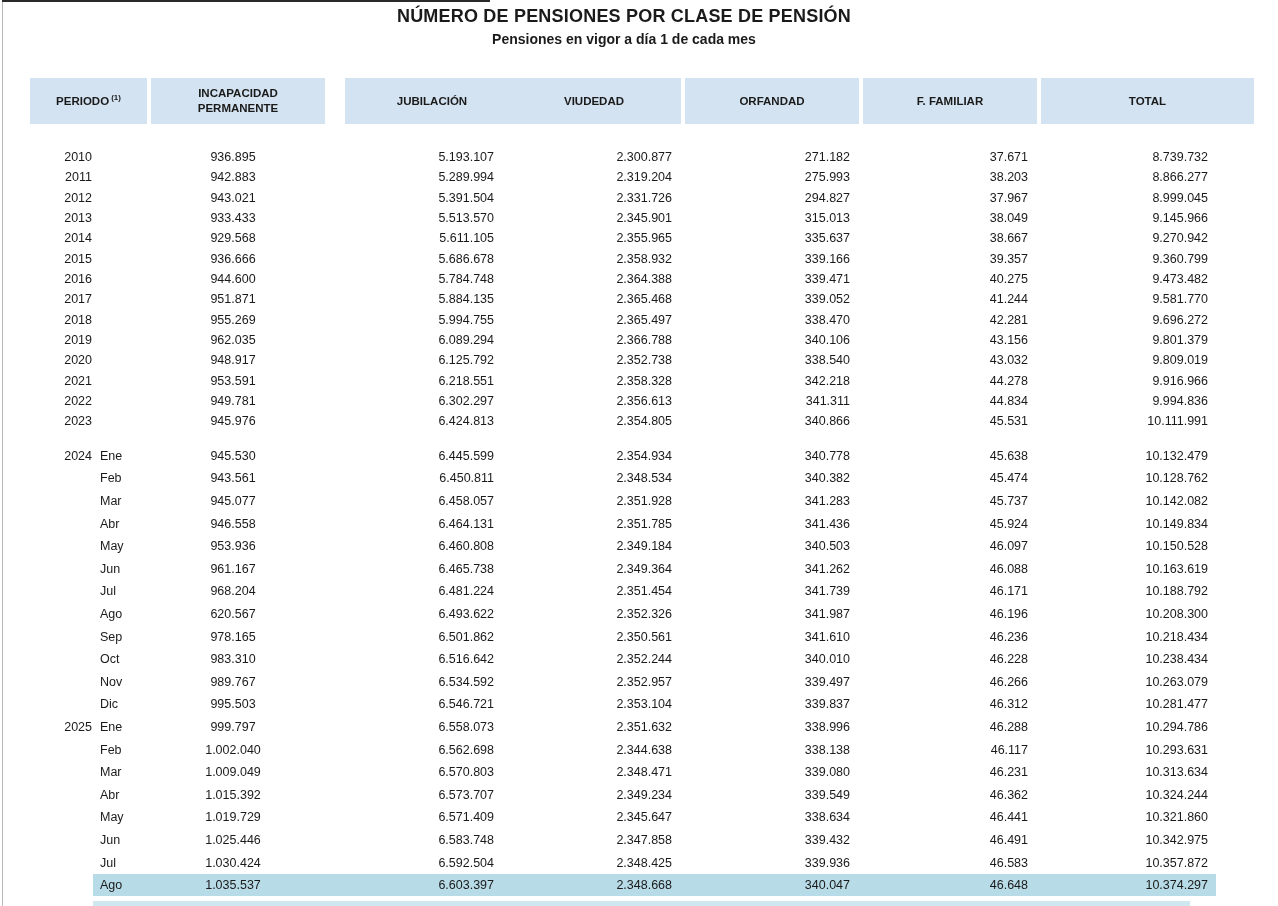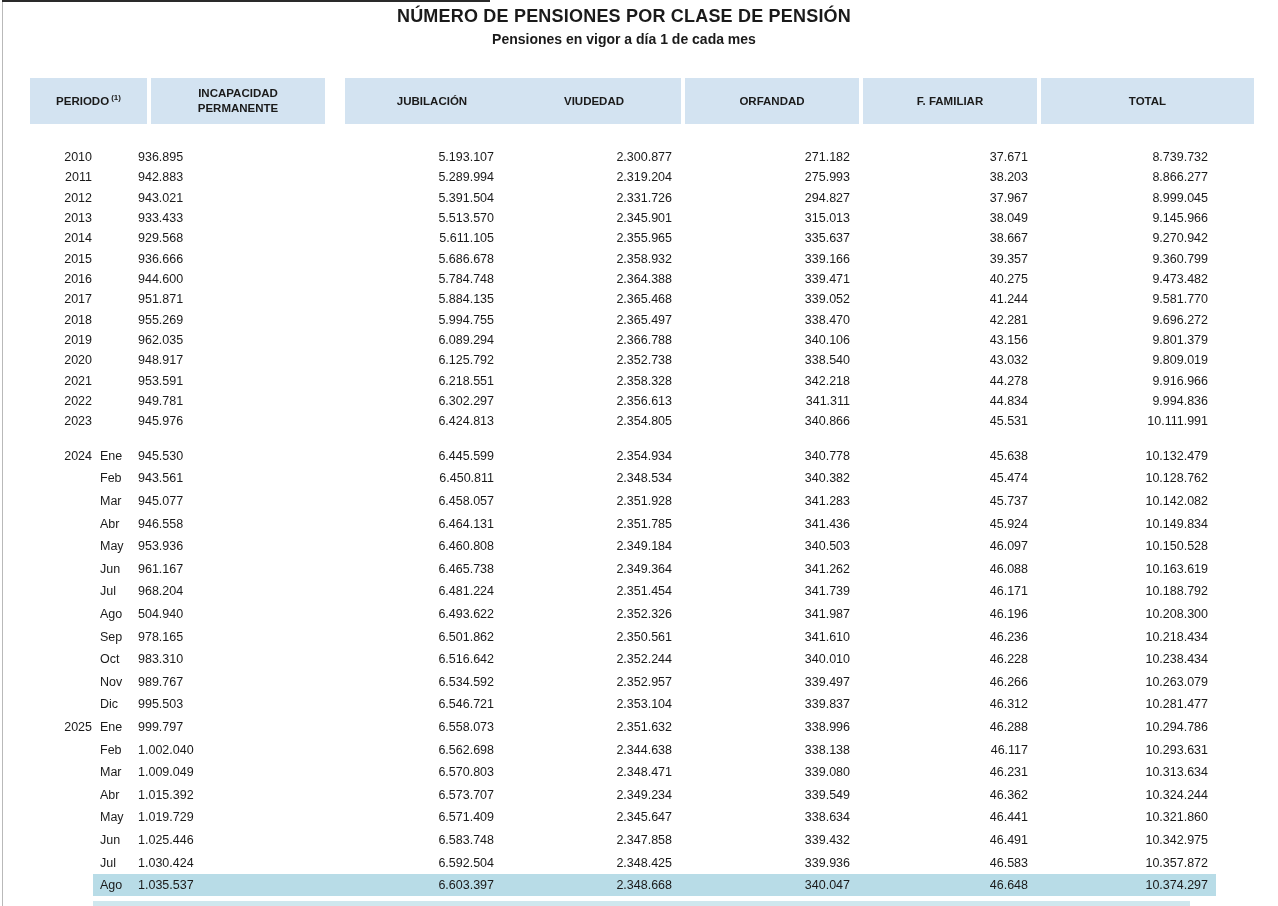--- a/index.html
+++ b/index.html
@@ -35,21 +35,21 @@
   .row{position:relative;}
   .row.annual{height:20.35px;line-height:20.35px;}
   .row.monthly{height:22.6px;line-height:22.6px;}
   .row-spacer{height:13px;}
   .row.highlight::before{content:"";position:absolute;left:63px;right:0;top:0;bottom:1px;
     background:var(--highlight_bg);}
   .cell{position:absolute;top:0;bottom:0;font-size:12.5px;color:var(--text_color);
     box-sizing:border-box;z-index:1;white-space:nowrap;}
   .cell.year{left:0;width:62px;text-align:right;}
   .cell.month{left:70px;width:78px;text-align:left;}
-  .c0{left:108px;width:174px;text-align:left;padding-right:8px;}
+  .c0{left:120px;width:174px;text-align:center;padding-right:8px;}
   .c1{left:298px;width:174px;text-align:right;padding-right:8px;}
   .c2{left:476px;width:174px;text-align:right;padding-right:8px;}
   .c3{left:654px;width:174px;text-align:right;padding-right:8px;}
   .c4{left:832px;width:174px;text-align:right;padding-right:8px;}
   .c5{left:1010px;width:176px;text-align:right;padding-right:8px;}
   .partial-row{position:absolute;left:93px;top:901px;width:1097px;height:5px;
     background:var(--partial_row_bg);}
 </style>
 </head>
 <body>
@@ -279,21 +279,21 @@
         <span class="cell c0">968.204</span>
         <span class="cell c1">6.481.224</span>
         <span class="cell c2">2.351.454</span>
         <span class="cell c3">341.739</span>
         <span class="cell c4">46.171</span>
         <span class="cell c5">10.188.792</span>
       </div>
       <div class="row monthly">
         <span class="cell year"></span>
         <span class="cell month">Ago</span>
-        <span class="cell c0">504.940</span>
+        <span class="cell c0">620.567</span>
         <span class="cell c1">6.493.622</span>
         <span class="cell c2">2.352.326</span>
         <span class="cell c3">341.987</span>
         <span class="cell c4">46.196</span>
         <span class="cell c5">10.208.300</span>
       </div>
       <div class="row monthly">
         <span class="cell year"></span>
         <span class="cell month">Sep</span>
         <span class="cell c0">978.165</span>

